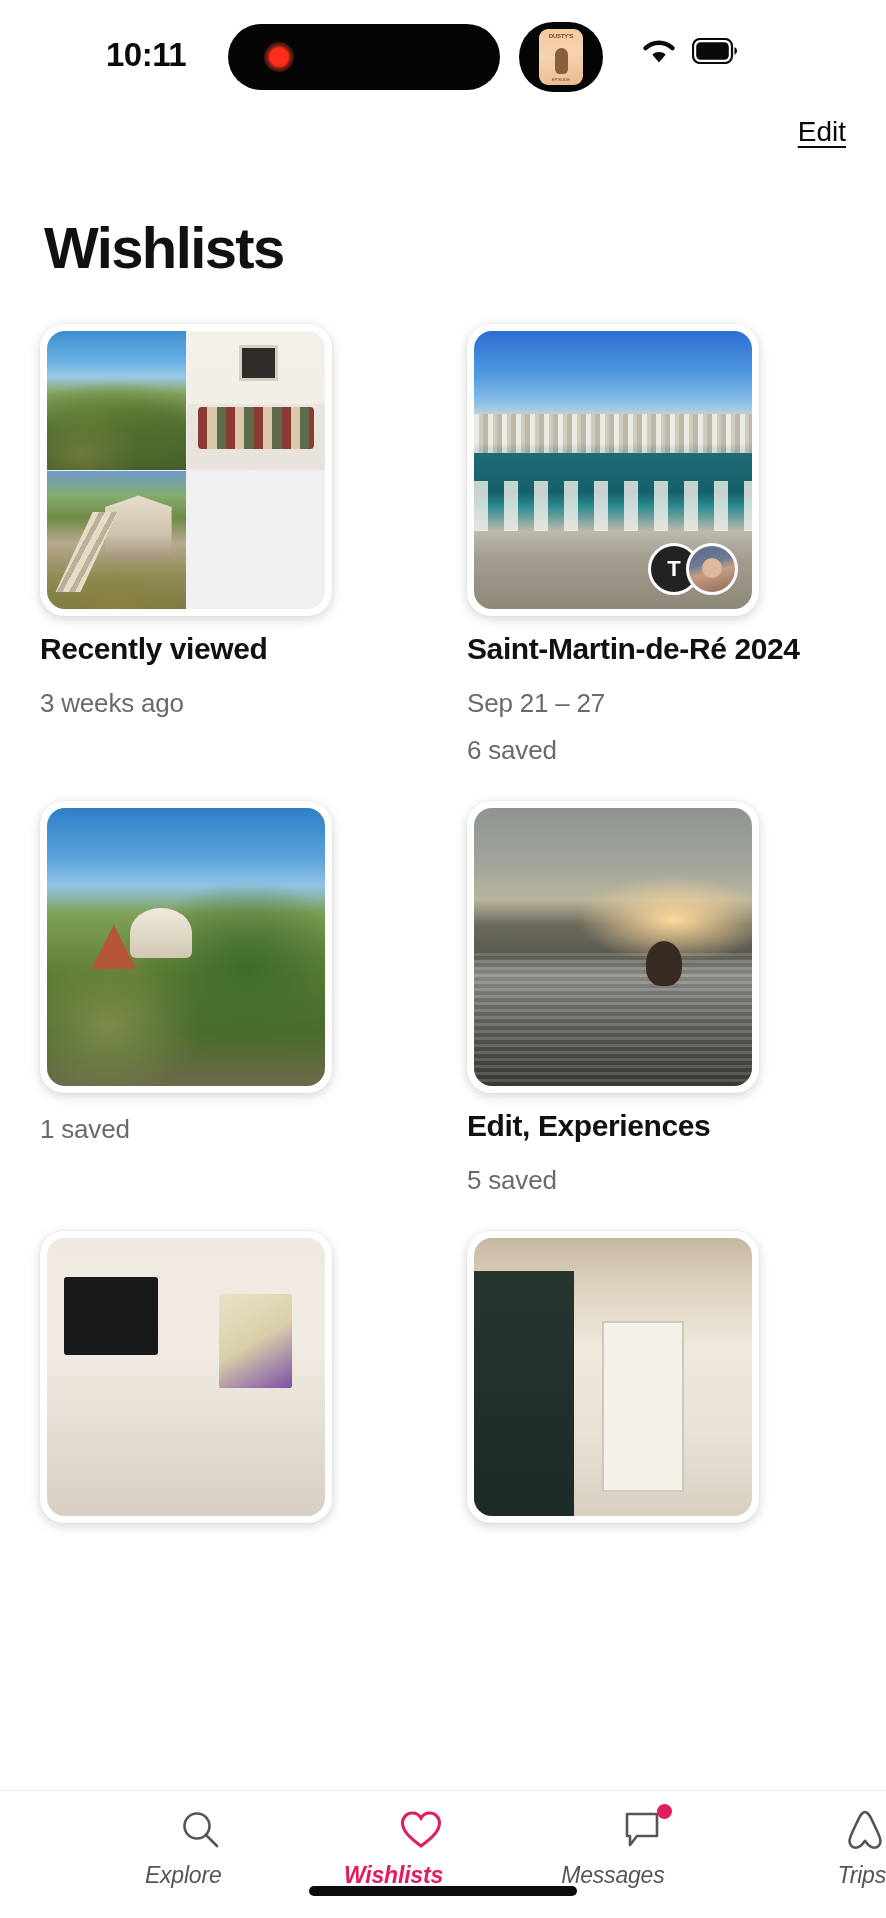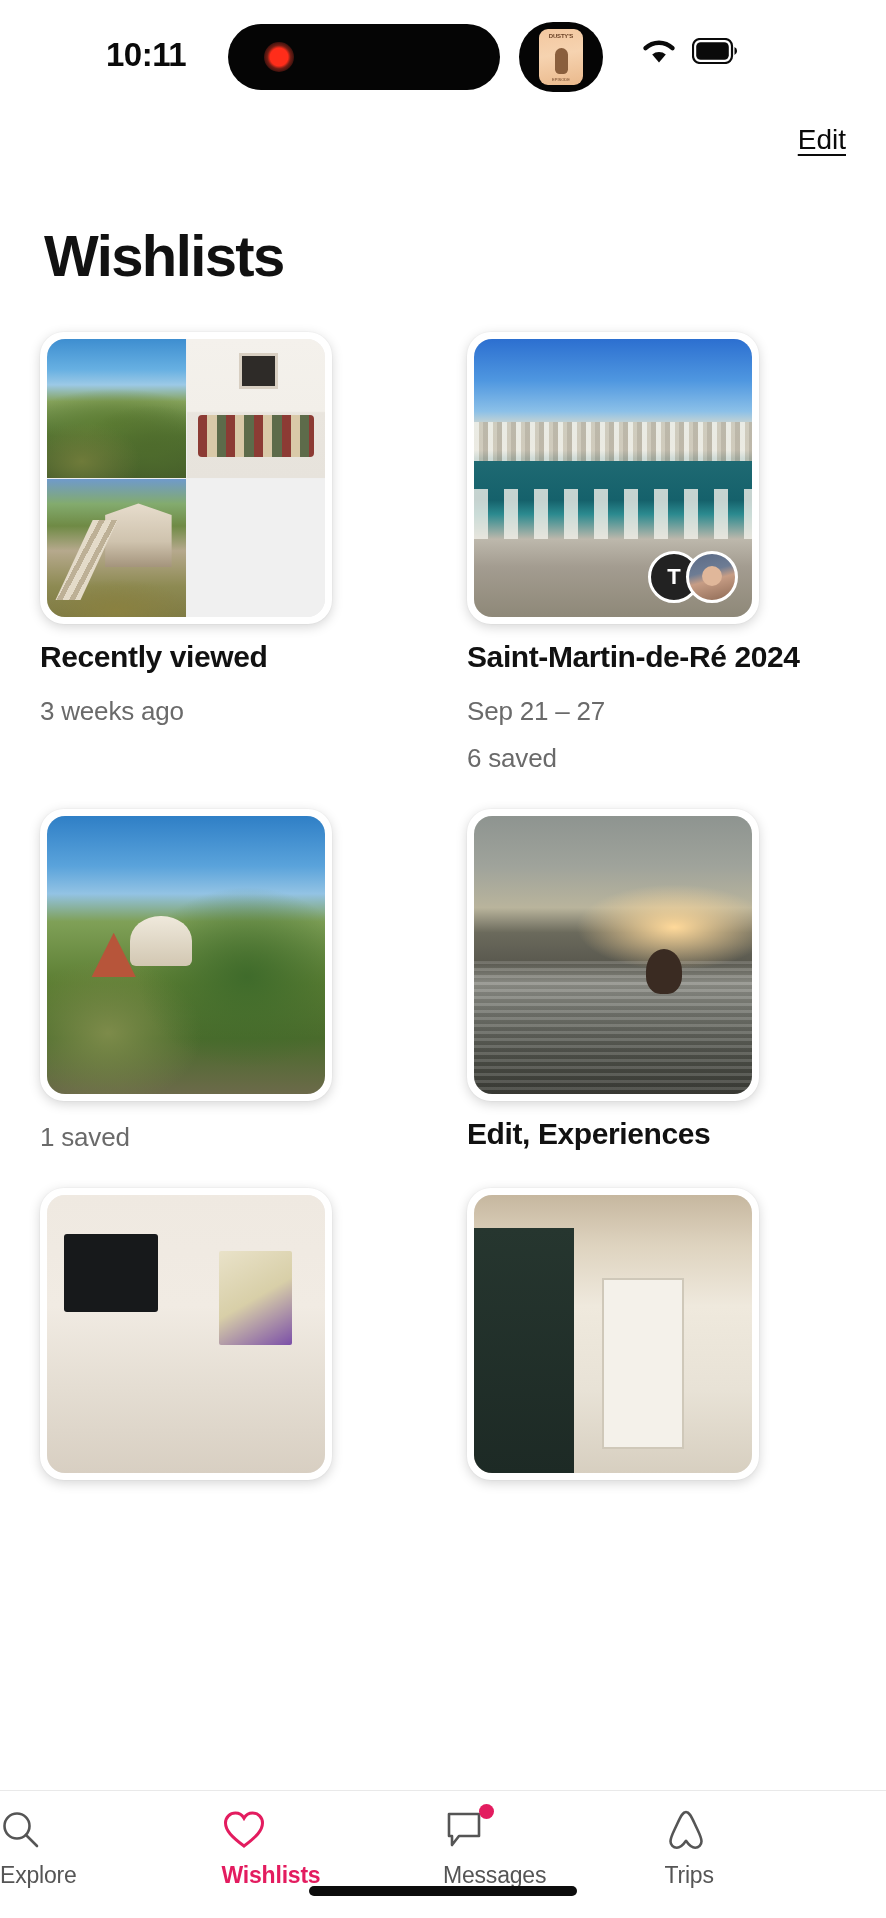--- a/index.html
+++ b/index.html
@@ -46,21 +46,21 @@
     font-size:6px; color:#6b4226; letter-spacing:-0.2px; line-height:6px; font-weight:700;
   }
   .podcast-art .foot {
     position:absolute; bottom:3px; left:0; right:0; text-align:center;
     font-size:4px; color:#6b4226;
   }
   .wifi { position:absolute; left:612px; top:38px; }
   .battery { position:absolute; left:664px; top:38px; }
 
   
-  .edit-row { position:relative; height:56px;margin-top:8px; }
+  .edit-row { position:relative; height:56px; }
   .edit-link {
     position:absolute; right:40px; top:4px;
     font-size:28px; color:#0a0a0a; font-weight:500;
     text-decoration:underline; text-underline-offset:5px; cursor:pointer;
   }
   .page-title {
     margin:48px 0 0 44px;
     font-size:58px; line-height:64px; font-weight:700; letter-spacing:-1.6px; color:#111;
   }
 
@@ -219,21 +219,21 @@
   .card-sub {
     margin-top:20px; font-size:26px; line-height:33px; color:#6a6a6a; letter-spacing:-0.2px;
   }
 
   
   .tabbar {
     position:absolute; left:0; right:0; bottom:0; height:128px;
     background:#ffffff; border-top:1px solid #e9e9e9;
     display:flex; align-items:flex-start; padding-top:16px;
   }
-  .tab { flex:1; display:flex; flex-direction:column; align-items:flex-start; cursor:pointer; position:relative; }
+  .tab { flex:1; display:flex; flex-direction:column; align-items:flex-end; cursor:pointer; position:relative;font-style:italic; }
   .tab .ic { height:46px; display:flex; align-items:center; justify-content:center; position:relative; }
   .tab .lbl { margin-top:9px; font-size:23px; color:#555; letter-spacing:-0.2px; }
   .tab.active .lbl { color:#E31C5F; font-weight:700; }
   .msg-dot {
     position:absolute; right:-7px; top:-3px; width:15px; height:15px; border-radius:50%;
     background:#E31C5F;
   }
   .home-indicator {
     position:absolute; left:50%; transform:translateX(-50%); bottom:22px;
     width:268px; height:10px; border-radius:6px; background:#0d0d0d;
@@ -322,20 +322,21 @@
       <div class="card-sub">1 saved</div>
     </div>
 
     <div class="card">
       <div class="thumb-shell">
         <div class="thumb-inner">
           <div class="cellimg ph-lagoon" style="width:100%;height:100%"></div>
         </div>
       </div>
       <div class="card-title">Edit, Experiences</div>
+      <div class="card-sub">5 saved</div>
     </div>
 
     <div class="card">
       <div class="thumb-shell">
         <div class="thumb-inner">
           <div class="cellimg ph-dining" style="width:100%;height:100%"></div>
         </div>
       </div>
     </div>
 

